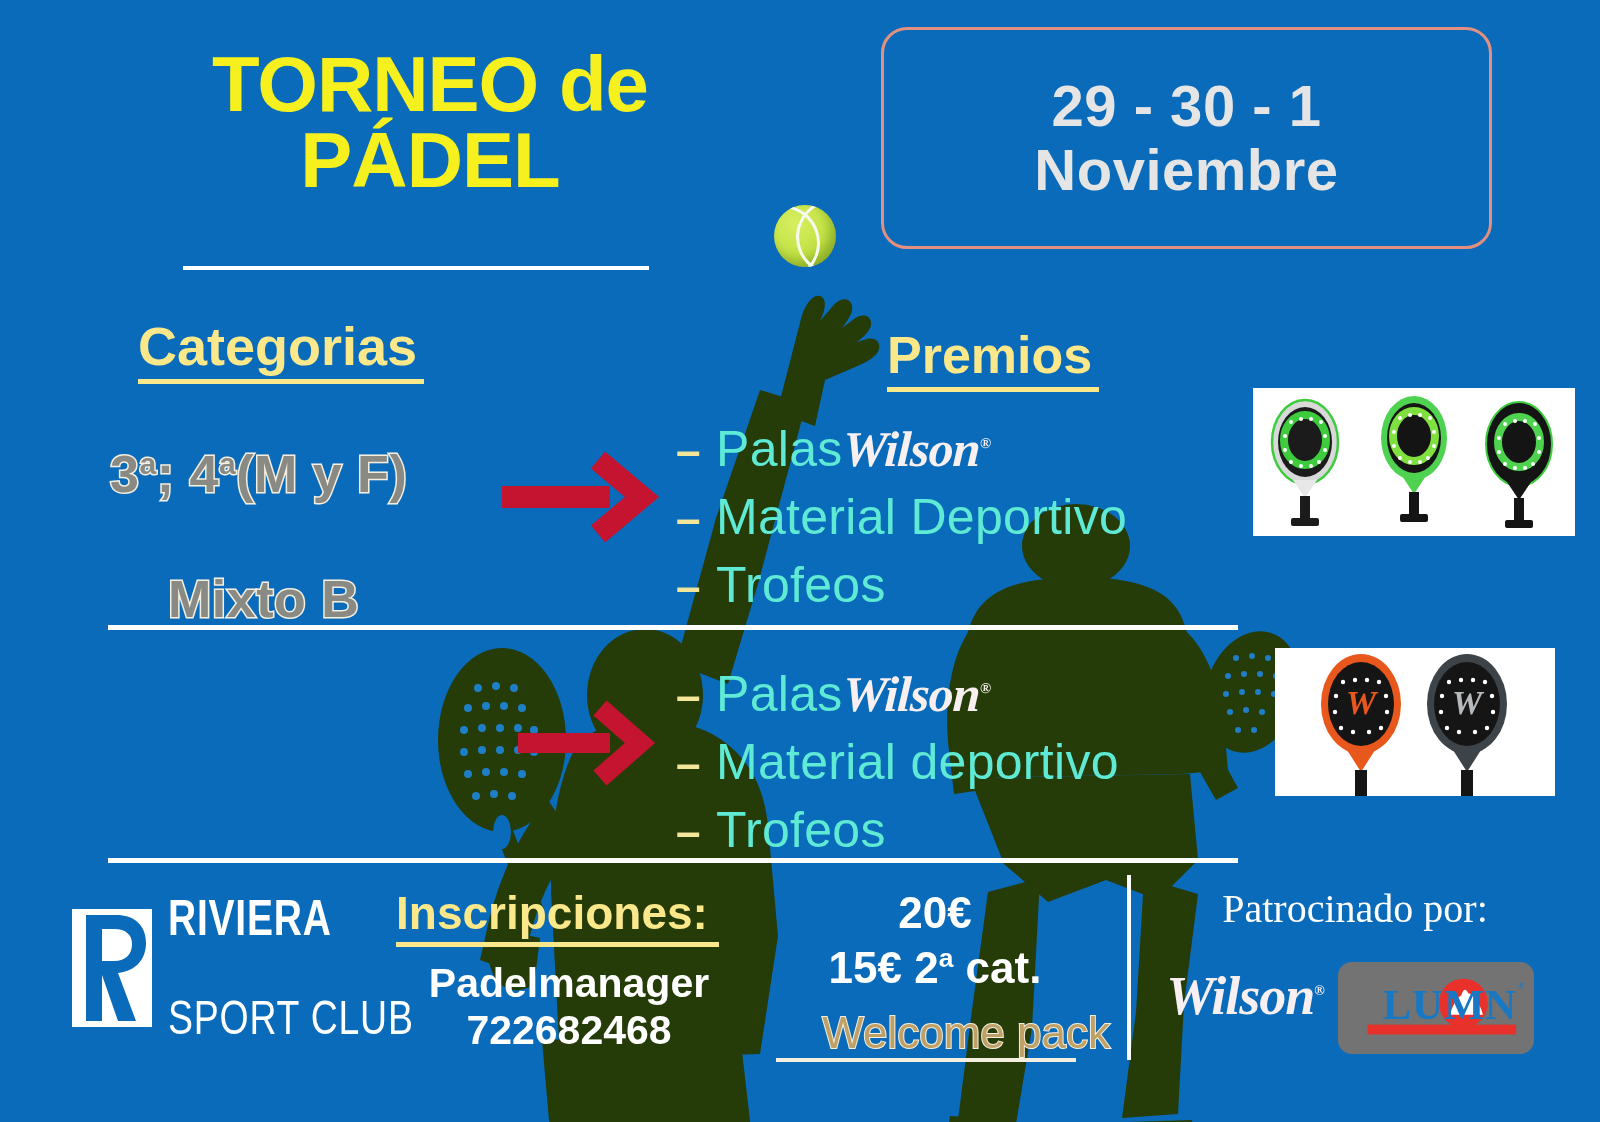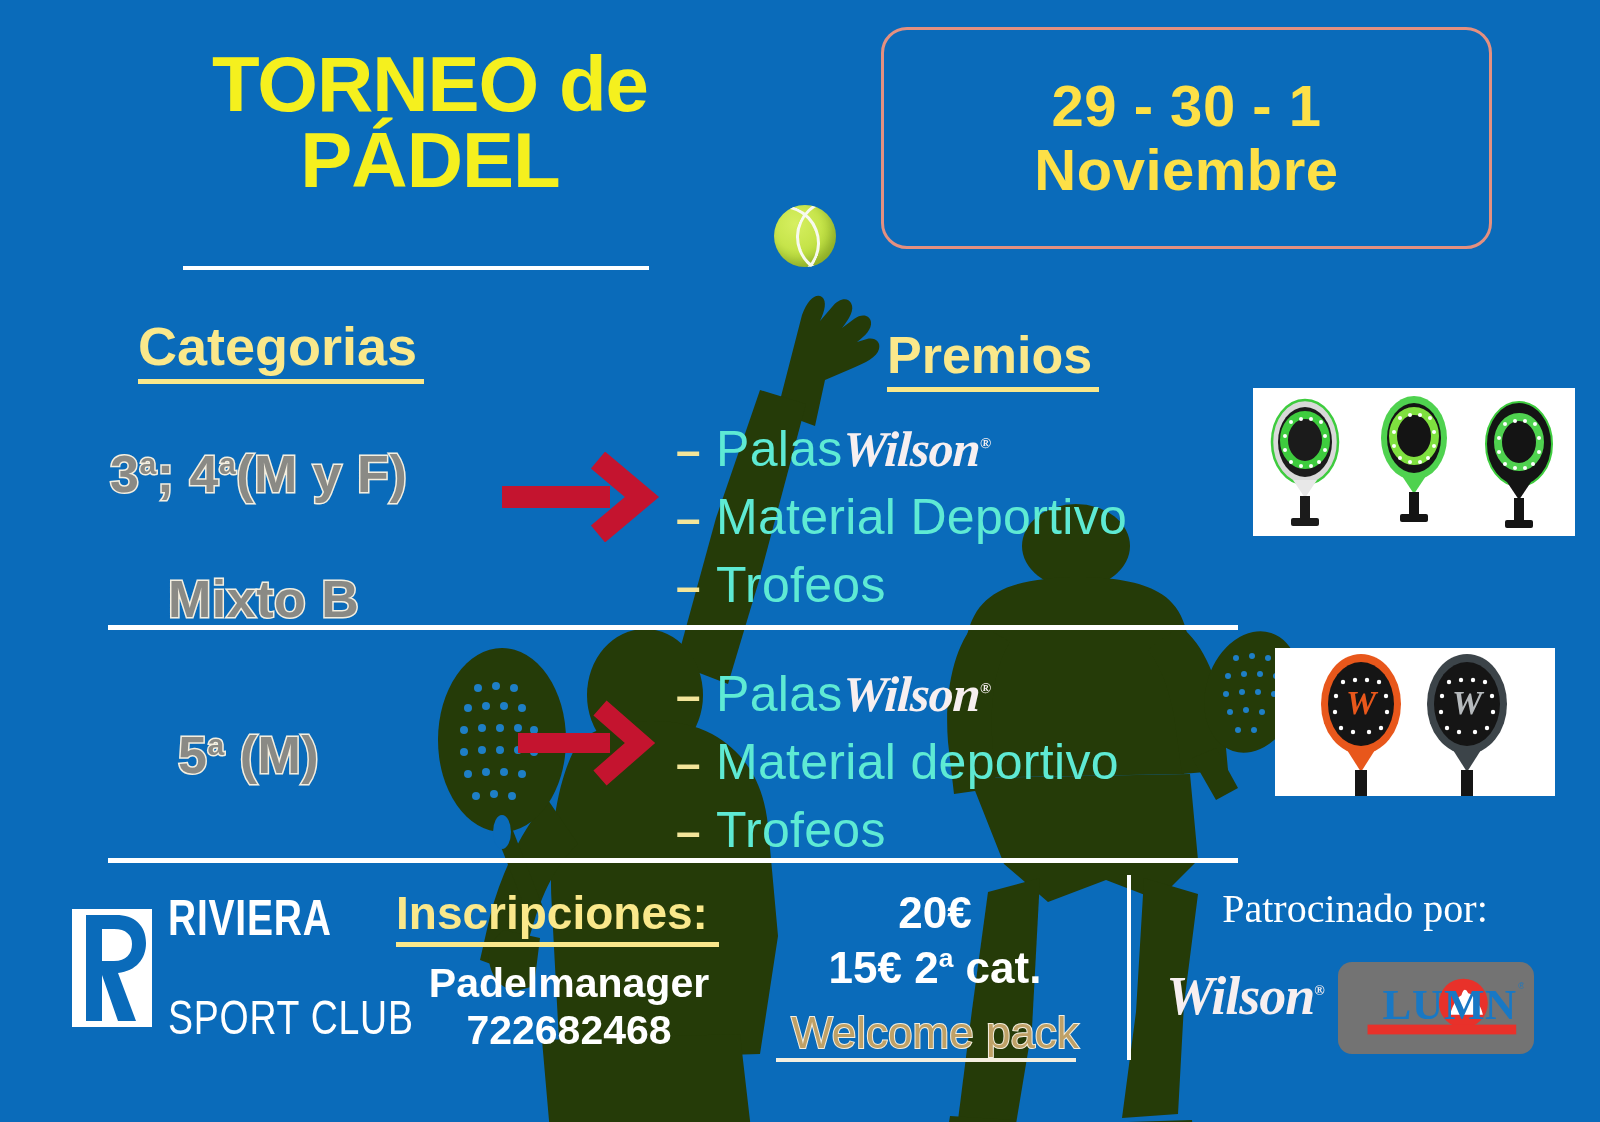--- a/index.html
+++ b/index.html
@@ -35,21 +35,21 @@
 
   
   #date-box{
     position:absolute;left:881px;top:27px;width:605px;height:216px;
     border:3px solid #E49080;
     border-radius:26px;
     display:flex;align-items:center;justify-content:center;
     text-align:center;
   }
   #date-box .dtxt{
-    color:#fde047;font-size:58px;line-height:1.1;font-weight:700;
+    color:#e5e5e5;font-size:58px;line-height:1.1;font-weight:700;
     letter-spacing:0.5px;
   }
 
   
   #ball{
     position:absolute;left:774px;top:205px;width:62px;height:62px;
     border-radius:50%;
     background:
       radial-gradient(circle at 34% 30%, #d6ef60 0%, #c6e44a 42%, #a9cf2f 78%, #8fb625 100%);
     box-shadow:inset -5px -6px 10px rgba(0,0,0,0.16);
@@ -157,21 +157,21 @@
     color:#ffffff;font-size:41px;font-weight:700;line-height:1.15;
   }
 
   
   #prices{
     position:absolute;left:760px;top:885px;width:350px;text-align:center;
     color:#ffffff;font-size:44px;font-weight:700;line-height:1.25;
   }
   #prices sup{font-size:0.6em;vertical-align:super;}
   #welcome{
-    position:absolute;left:760px;top:1008px;width:350px;text-align:center;
+    position:absolute;left:760px;top:1008px;width:350px;text-align:right;
     color:#BFA167;
     -webkit-text-stroke:2px #F4EFE0;
     paint-order:stroke fill;
     font-size:44px;font-weight:400;
   }
   #welcome-ul{
     position:absolute;left:776px;top:1058px;width:300px;height:4px;background:#F4EFE0;
   }
 
   
@@ -314,21 +314,20 @@
     <span class="seam s2"></span>
   </div>
 
   <div class="head-yellow" id="h-categorias">
     <span>Categorias</span>
     <span class="ul"></span>
   </div>
 
   <div class="cat" id="cat-1">3<sup>a</sup>; 4<sup>a</sup>(M y F)</div>
   <div class="cat" id="cat-2">Mixto B</div>
-  <div class="cat" id="cat-3">5<sup>a</sup> (M)</div>
 
   <div class="head-yellow" id="h-premios">
     <span>Premios</span>
     <span class="ul"></span>
   </div>
 
   <div class="prizes" id="prizes-1">
     <div class="prize-row">
       <span class="prize-dash">–</span>
       <span class="prize-text">Palas </span>

